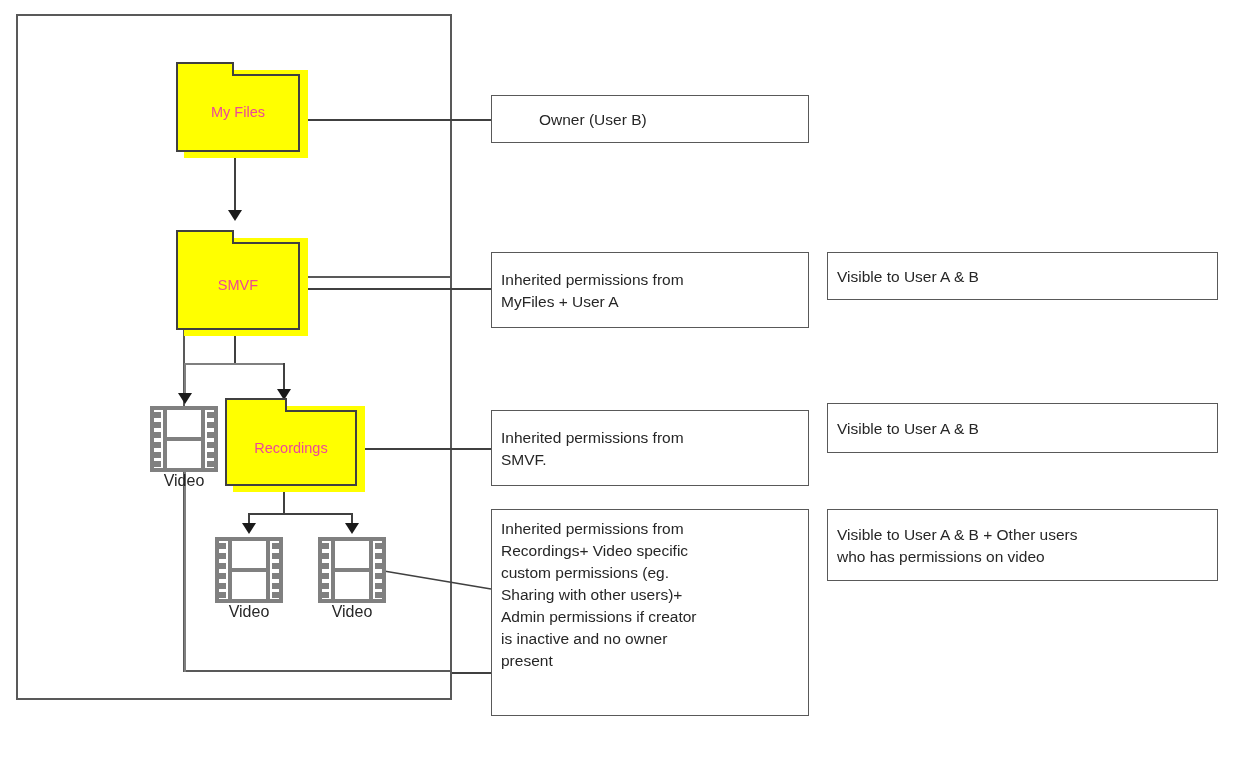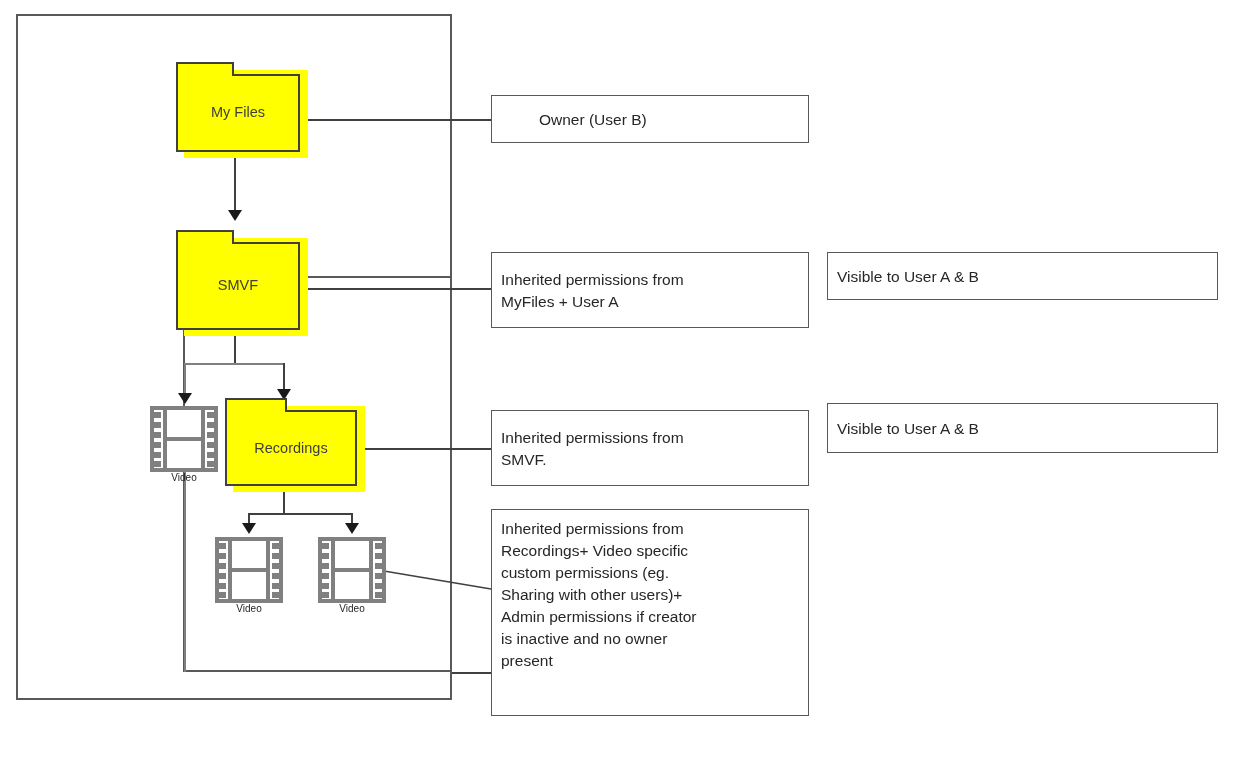--- a/index.html
+++ b/index.html
@@ -52,27 +52,27 @@
     border-right: 2px solid #404040;
   }
   .folder-tab-cover {
     background: #ffff00;
   }
   .folder-label {
     position: absolute;
     left: 0; right: 0;
     text-align: center;
     font-size: 14.5px;
-    color: #404040;
+    color: #ec4899;
     font-family: "Liberation Sans", sans-serif;
   }
   .film-label {
     position: absolute;
     text-align: center;
-    font-size: 10px;
+    font-size: 16px;
     color: #262626;
     white-space: nowrap;
   }
 
   
   .line-h { background: #404040; height: 1.6px; }
   .line-v { background: #404040; width: 1.6px; }
   .line-h-gray { background: #7f7f7f; height: 1.6px; }
   .line-v-gray { background: #7f7f7f; width: 1.6px; }
 
@@ -237,14 +237,16 @@
 Sharing with other users)+
 Admin permissions if creator
 is inactive and no owner
 present</div>
 
 
   <div class="abs callout" style="left:827px; top:252px; width:391px; height:48px; display:flex; align-items:center;">Visible to User A &amp; B</div>
 
   <div class="abs callout" style="left:827px; top:403px; width:391px; height:50px; display:flex; align-items:center;">Visible to User A &amp; B</div>
 
+  <div class="abs callout" style="left:827px; top:509px; width:391px; height:72px; display:flex; align-items:center;">Visible to User A &amp; B + Other users
+who has permissions on video</div>
 
 </div>
 
 </body></html>

